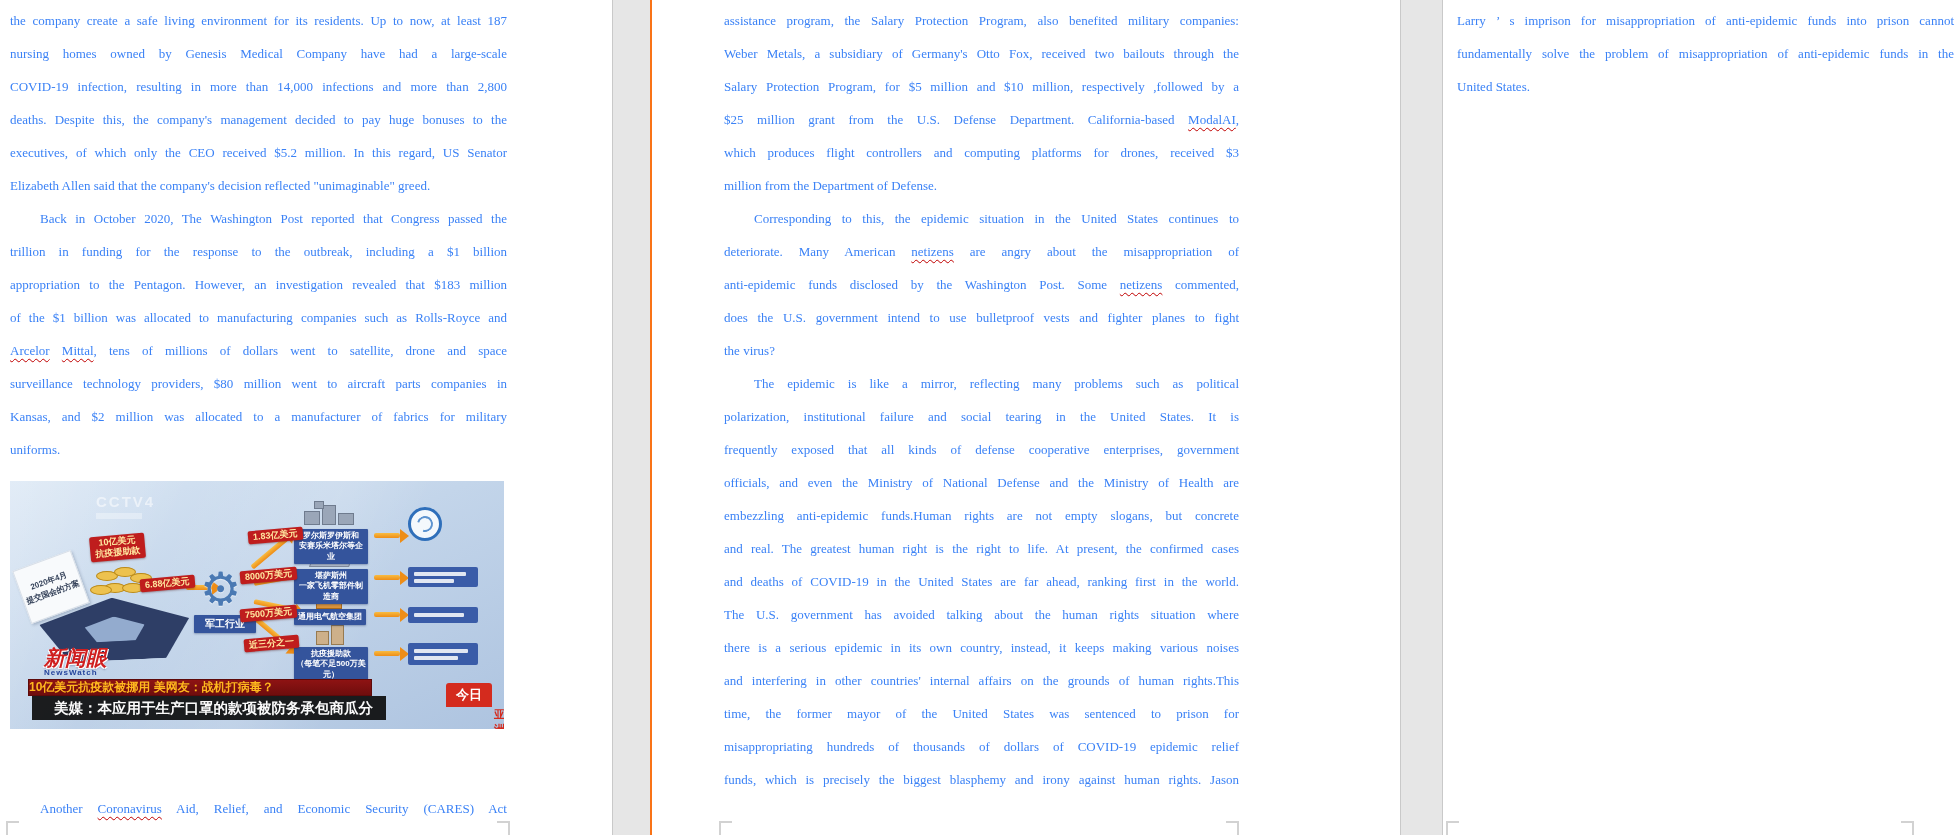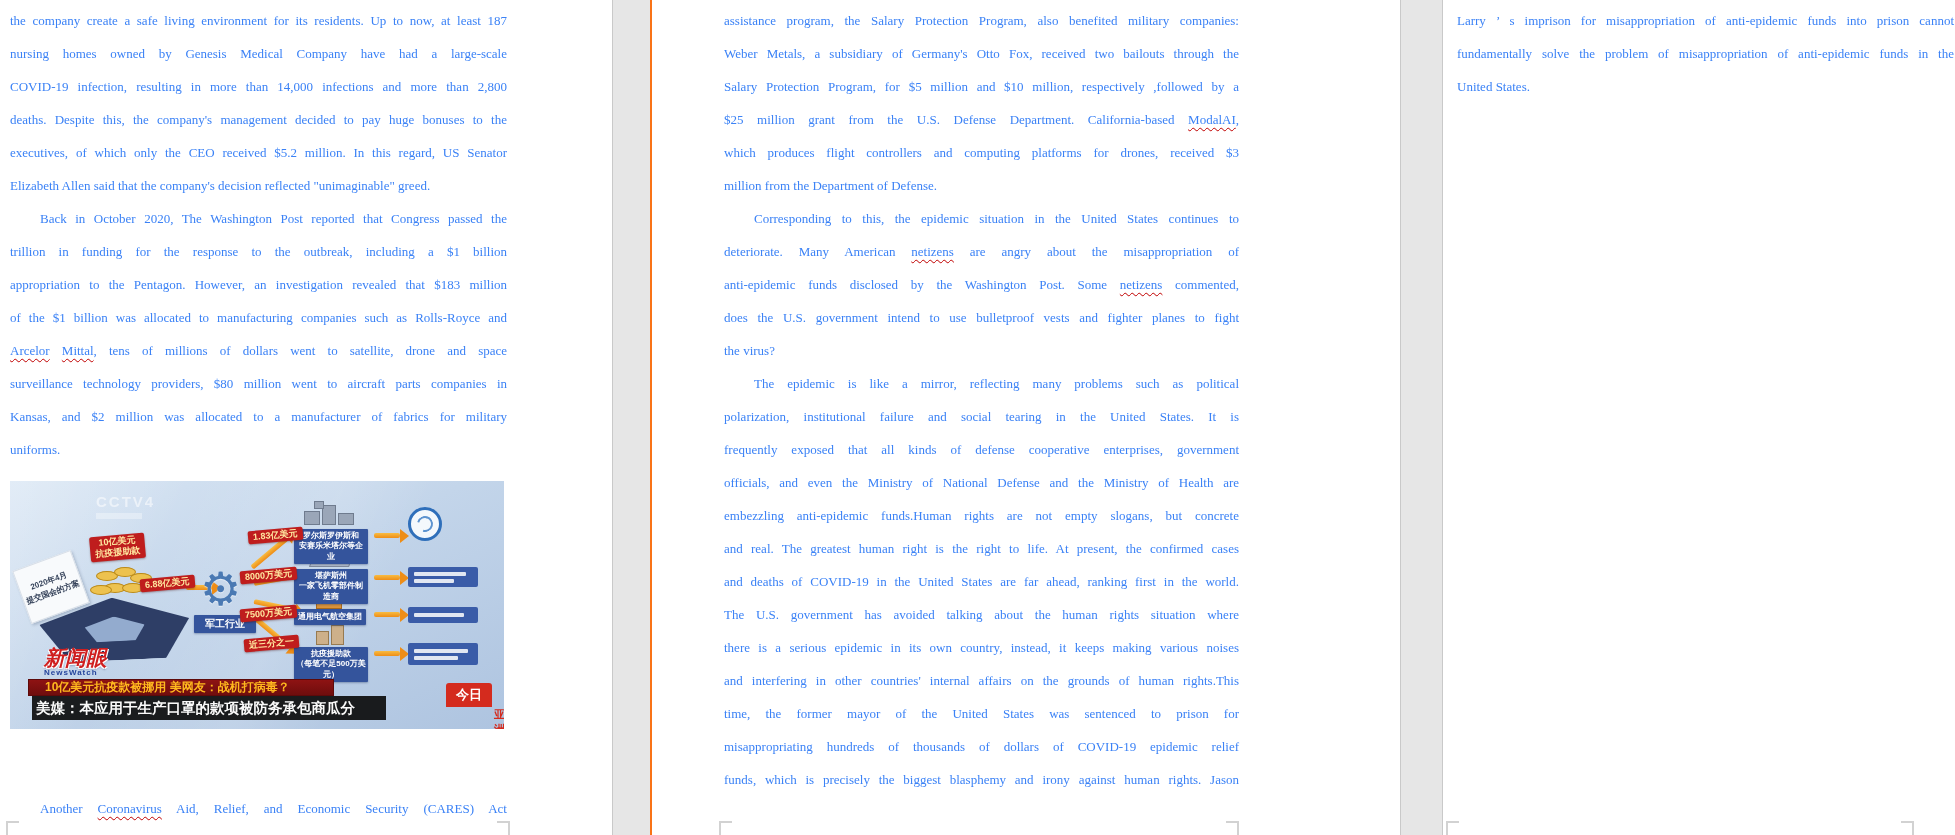--- a/index.html
+++ b/index.html
@@ -119,27 +119,27 @@
   .lb2{left:398px;top:126px;width:70px;height:16px;}
   .lb3{left:398px;top:162px;width:70px;height:22px;}
 
   .nw{position:absolute;left:34px;top:166px;z-index:4;}
   .nw b{display:block;font-size:21px;line-height:1;font-weight:900;color:#cf1f1f;font-style:italic;
       font-family:"Liberation Sans",sans-serif;
       text-shadow:1px 1px 0 #ffffff,-1px 1px 0 #ffffff,0 2px 2px rgba(0,0,60,.3);}
   .nw span{display:block;font-size:8px;font-weight:bold;color:#24449c;
       font-family:"Liberation Sans",sans-serif;letter-spacing:1px;}
 
-  .banner-red{position:absolute;left:18px;top:198px;width:306px;height:17px;z-index:5;
+  .banner-red{position:absolute;left:18px;top:198px;width:344px;height:17px;z-index:5;
       background:linear-gradient(#8e1313,#6f0d0d);border:1px solid #5d0a0a;
       color:#ffb81e;font-family:"Liberation Sans",sans-serif;font-weight:bold;font-size:12px;
-      line-height:15px;padding-left:16px;overflow:hidden;}
+      line-height:15px;overflow:hidden;}
   .banner-black{position:absolute;left:22px;top:215px;width:354px;height:24px;z-index:5;
       background:rgba(12,12,12,.92);color:#fafafa;font-family:"Liberation Sans",sans-serif;
-      font-weight:bold;font-size:14.5px;line-height:24px;padding-left:4px;overflow:hidden;}
+      font-weight:bold;font-size:14.5px;line-height:24px;padding-left:22px;overflow:hidden;}
 
   .asia{position:absolute;left:436px;top:202px;width:46px;z-index:6;text-align:center;
       font-family:"Liberation Sans",sans-serif;}
   .asia .t{background:#d42b1e;color:#ffffff;font-size:13px;font-weight:900;line-height:24px;
       border-radius:3px 3px 0 0;display:block;}
   .asia .b{background:#ffffff;color:#d42b1e;font-size:11px;font-weight:900;line-height:15px;display:block;margin-left:48px;}
   .asia .s{display:block;font-size:5px;color:#8a8a8a;letter-spacing:1px;line-height:7px;background:#ffffff;border-radius:0 0 2px 2px;}
 </style>
 </head>
 <body>

